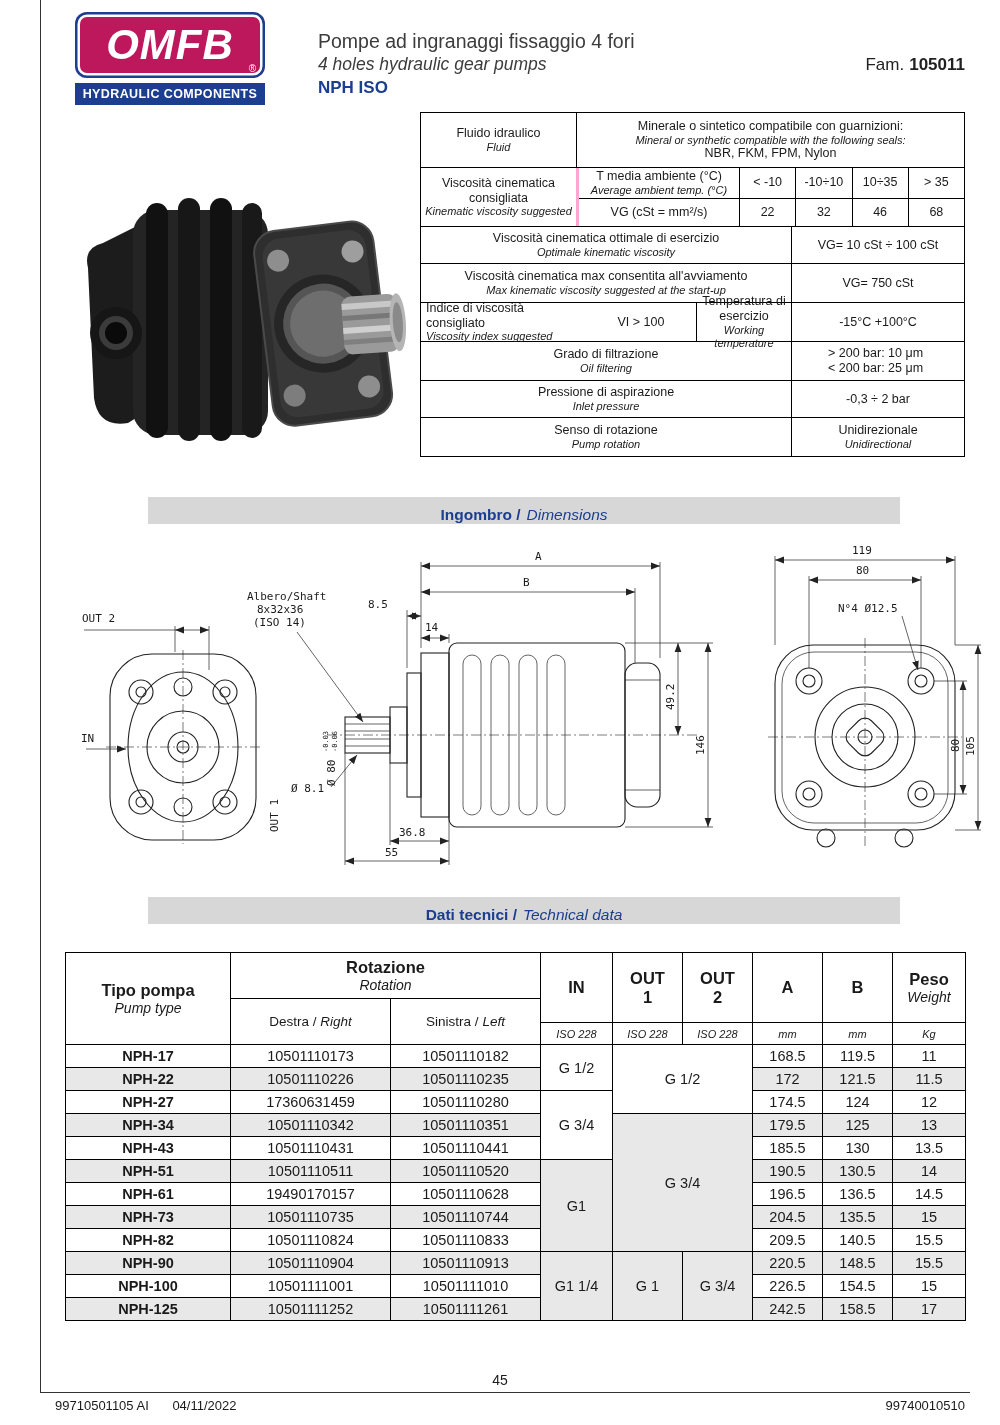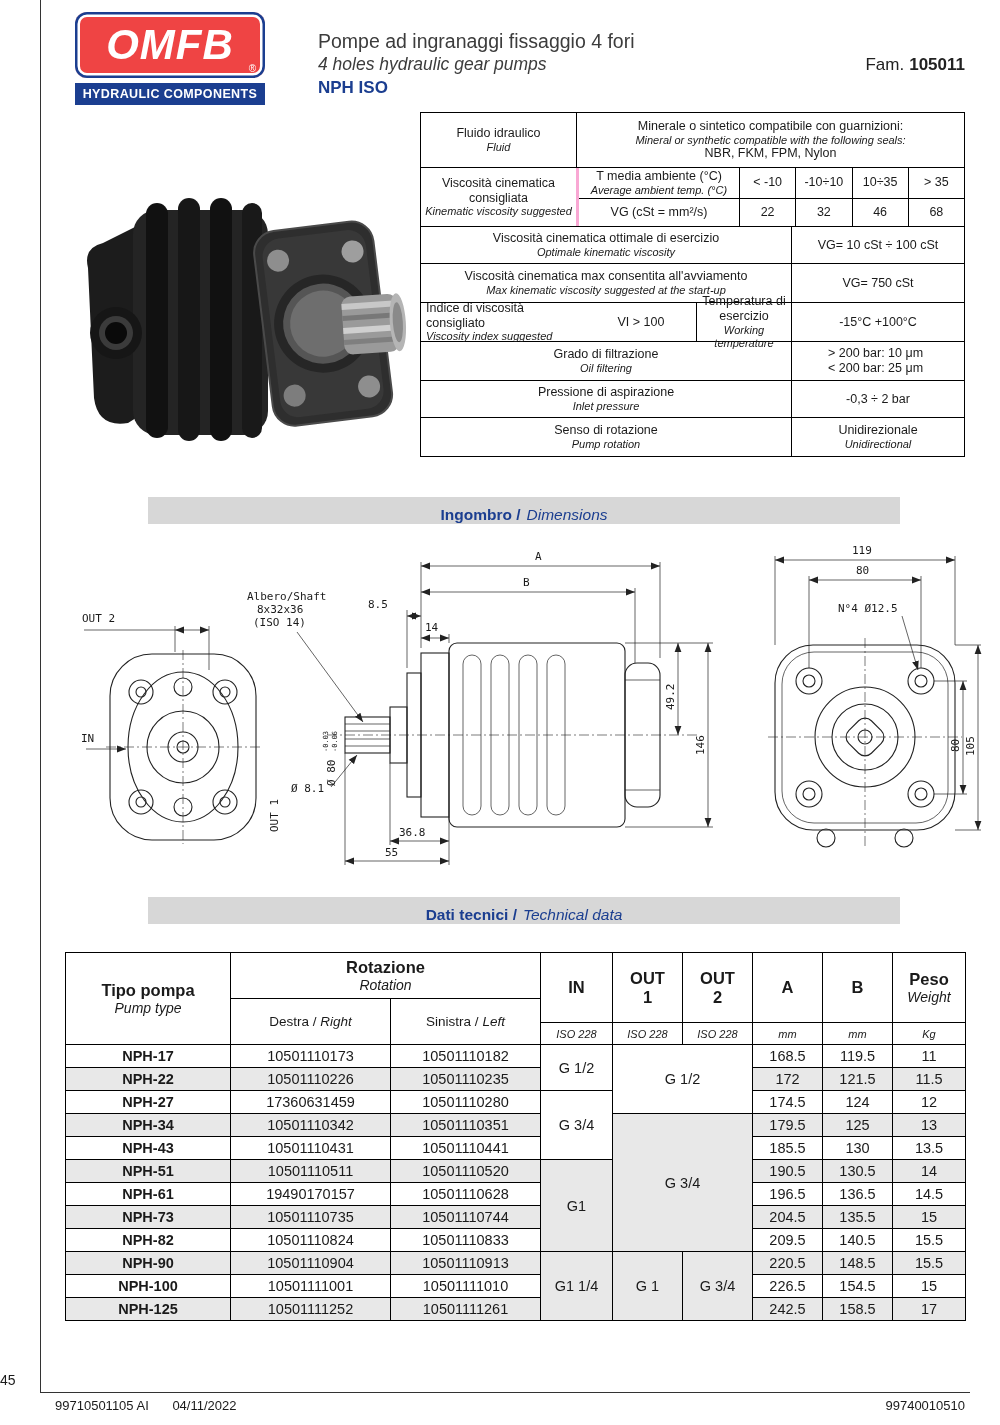--- a/index.html
+++ b/index.html
@@ -5,21 +5,21 @@
   html,body{margin:0;padding:0}
   body{width:1000px;height:1425px;position:relative;background:#fff;
        font-family:"Liberation Sans","DejaVu Sans",sans-serif;color:#1a1a1a;overflow:hidden}
 
   
   .left-rule{position:absolute;left:40px;top:0;height:1392px;width:0;border-left:1.3px solid #333}
   .footer-rule{position:absolute;left:40px;right:30px;top:1392px;border-top:1.3px solid #333}
 
   
   .logo-block{position:absolute;left:75px;top:12px;width:190px}
-  .logo-box{position:relative;height:66px;background:#ef4444;border-radius:12px;
+  .logo-box{position:relative;height:66px;background:#be185d;border-radius:12px;
             box-shadow:inset 0 0 0 2.5px #1b3e90, inset 0 0 0 5px #fff;
             display:flex;align-items:center;justify-content:center}
   .logo-text{color:#fff;font-weight:bold;font-style:italic;font-size:42px;letter-spacing:1px}
   .reg{position:absolute;right:9px;bottom:4px;color:#fff;font-size:10px;font-style:normal}
   .logo-bar{margin-top:5px;background:#1b3e90;color:#fff;text-align:center;
             font-weight:bold;font-size:12.5px;letter-spacing:.4px;padding:4px 0}
   .title-block{position:absolute;left:318px;top:30px}
   .title-it{font-size:19.5px;color:#3c3c3c}
   .title-en{font-size:17.5px;font-style:italic;color:#3c3c3c;margin-top:1px}
   .title-series{font-size:17px;font-weight:bold;color:#1b3e90;margin-top:3px}
@@ -77,21 +77,21 @@
   .dt tbody tr{height:23px}
   .dt tbody tr:nth-child(even){background:#e8e8e8}
   .dt .h-it{font-weight:bold;font-size:16.5px}
   .dt .h-en{font-style:italic;font-weight:normal;font-size:14px}
   .dt .h-sm{font-style:italic;font-weight:normal;font-size:11px}
   .dt .h-sub{font-weight:normal;font-size:13.5px}
   .dt .en2{font-style:italic}
   .dt td.model{font-weight:bold}
 
   
-  .page-num{position:absolute;top:1372px;left:0;width:100%;font-size:14px}
+  .page-num{position:absolute;top:1372px;left:0;width:100%;text-align:center;font-size:14px}
   .footer-left{position:absolute;top:1398px;left:55px;font-size:13px}
   .footer-left .date{margin-left:20px}
   .footer-right{position:absolute;top:1398px;right:35px;font-size:13px}
 </style>
 </head>
 <body>
 
 <div>
 
   <div class="left-rule"></div>

